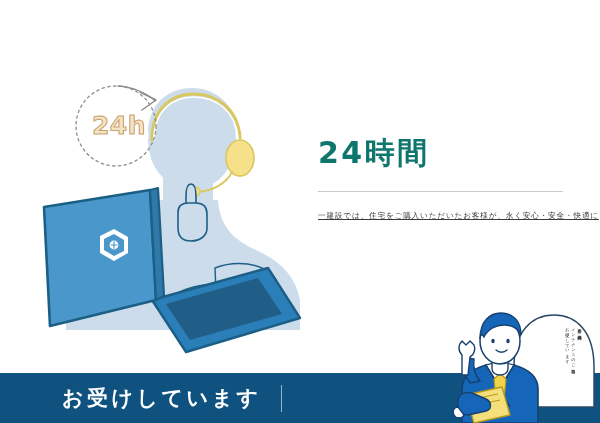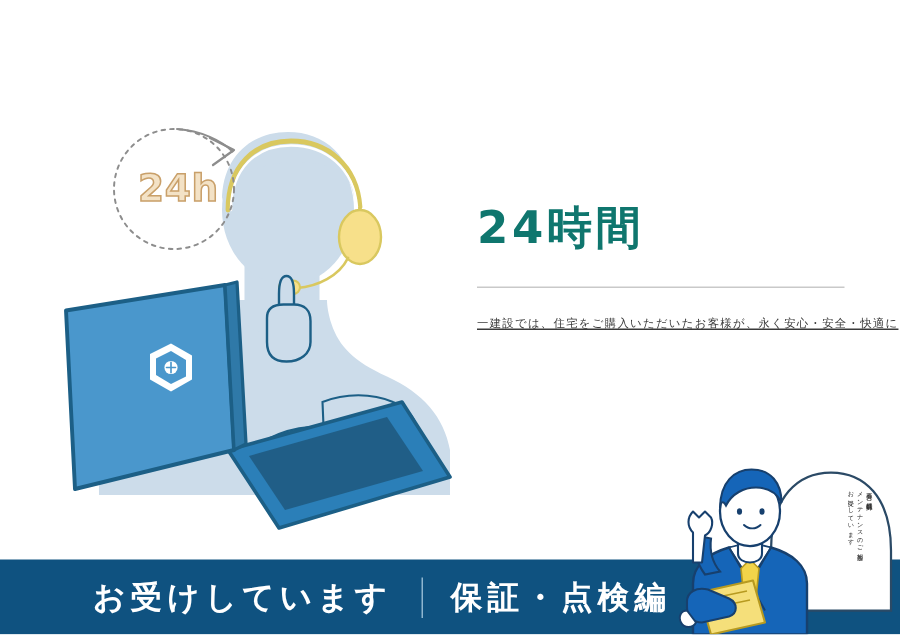--- a/index.html
+++ b/index.html
@@ -308,17 +308,16 @@
   <div class="bubble-text">
     <div class="bubble-col">不具合や機能以外に</div>
     <div class="bubble-col">メンテナンスのご相談も</div>
     <div class="bubble-col">お受けしています</div>
   </div>
 
   <div class="banner">
     <div class="banner-inner">
       <span class="banner-title">お受けしています</span>
       <span class="banner-sep"></span>
-      <span class="banner-title">保証・点検編</span>
     </div>
   </div>
 
 </div>
 
 </body></html>

